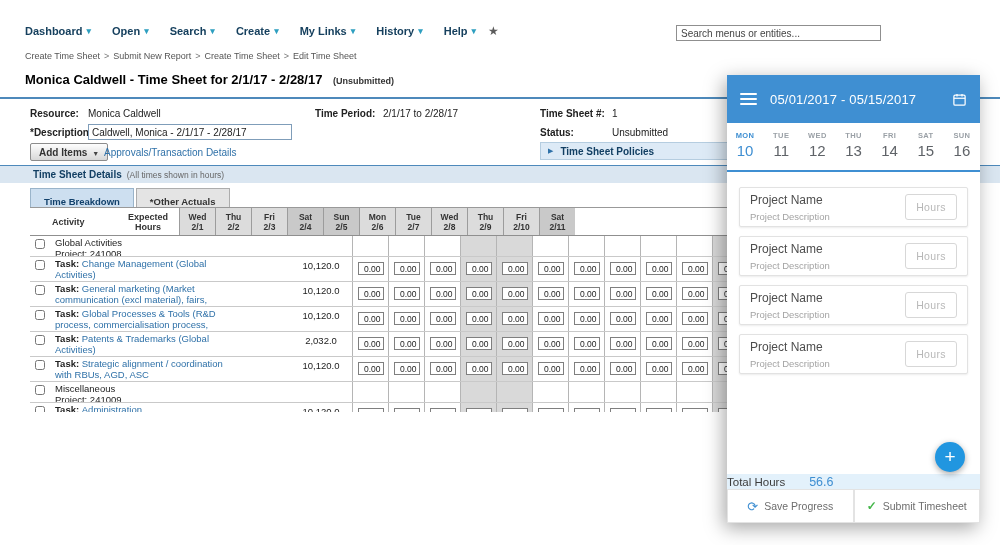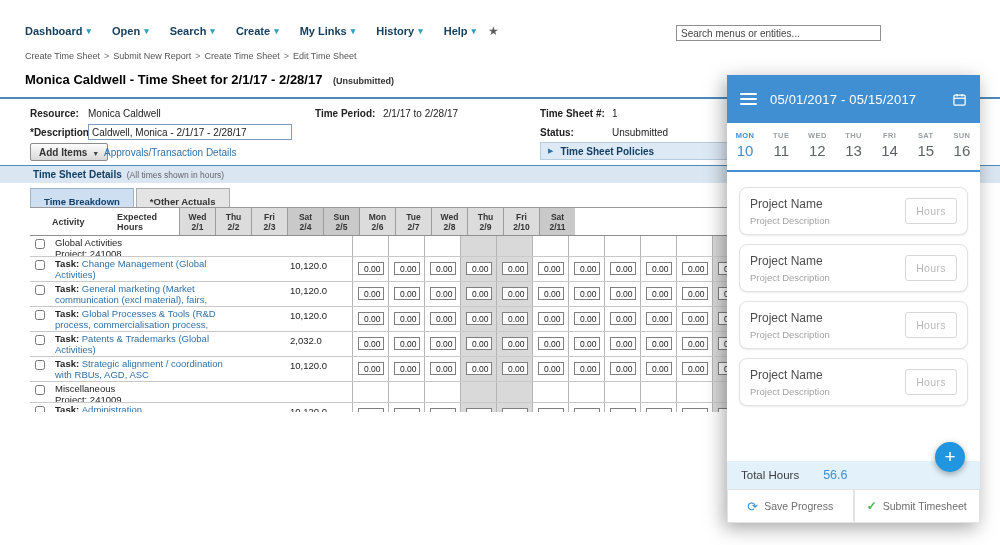--- a/index.html
+++ b/index.html
@@ -54,21 +54,21 @@
     background: #cddff0; color: #11406b; cursor: pointer; }
   .tab.inactive { background: #e4e4e4; border-color: #adadad; color: #333; }
   
   .grid { position: absolute; left: 30px; top: 207px; width: 721px; height: 205px; overflow: hidden;
     border-top: 1px solid #999; font-size: 9.5px; background: #fff; }
   .g-header { display: flex; height: 28px; border-bottom: 1px solid #8f8f8f; }
   .hc { display: flex; flex-direction: column; justify-content: center; font-weight: bold; font-size: 9px; color: #333; }
   .c-cb { width: 22px; flex: none; }
   .c-item { width: 173px; flex: none; padding-left: 3px; }
   .c-act { width: 65px; flex: none; text-align: left; }
-  .c-exp { width: 62px; flex: none; text-align: left; }
+  .c-exp { width: 62px; flex: none; text-align: center; }
   .c-days { width: 399px; flex: none; display: flex; }
   .dh { width: 36px; flex: none; border-left: 1px solid #9c9c9c; background: #dcdcdc;
     display: flex; flex-direction: column; justify-content: center; align-items: center;
     font-weight: bold; font-size: 8.5px; color: #333; line-height: 10px; }
   .dh.we { background: #c9c9c9; }
   .grow { display: flex; border-bottom: 1px solid #c9c9c9; overflow: hidden; }
   .grow.group { height: 21px; }
   .grow.task { height: 25px; }
   .grow .c-cb { padding: 3px 0 0 5px; }
   .grow .c-cb input { width: 10px; height: 10px; cursor: pointer; }
@@ -88,31 +88,31 @@
   .hamburger { width: 17px; cursor: pointer; flex: none; }
   .hamburger i { display: block; height: 2px; background: #fff; margin: 3px 0; border-radius: 1px; }
   .p-title { color: #fff; font-size: 13px; flex: 1; margin-left: 13px; letter-spacing: .2px; }
   .cal-btn { background: none; border: none; cursor: pointer; padding: 0; flex: none; display: flex; }
   .p-days { height: 49px; flex: none; display: flex; border-bottom: 2px solid var(--panel-blue); background: #fff; }
   .p-day { flex: 1; text-align: center; padding-top: 8px; cursor: pointer; }
   .p-day .dw { font-size: 7.5px; font-weight: bold; letter-spacing: .4px; color: #9aa0a6; }
   .p-day .dn { font-size: 15px; color: #5f6368; margin-top: 2px; }
   .p-day.sel .dw, .p-day.sel .dn { color: var(--panel-blue); }
   .p-cards { flex: 1; padding: 15px 12px; display: flex; flex-direction: column; gap: 9px; overflow: hidden; }
-  .card { height: 48px; flex: none; border: 1px solid #e2e2e2; border-radius: 8px; background: #fff;
+  .card { height: 40px; flex: none; border: 1px solid #e2e2e2; border-radius: 2px; background: #fff;
     box-shadow: 0 1px 2px rgba(0,0,0,.08); padding: 7px 10px; display: flex; align-items: center; justify-content: space-between; }
   .card-title { font-size: 12px; color: #4d4d4d; }
   .card-desc { font-size: 9.5px; color: #a3a3a3; margin-top: 4px; }
   .hours-input { width: 52px; height: 26px; border: 1px solid #d7d7d7; border-radius: 3px;
     font-family: inherit; font-size: 10.5px; color: #444; text-align: center; }
   .hours-input::placeholder { color: #b8b8b8; letter-spacing: .3px; }
   .fab { position: absolute; right: 15px; bottom: 51px; width: 30px; height: 30px; border-radius: 50%;
     background: var(--fab-blue); color: #fff; border: none; font-size: 19px; line-height: 28px; text-align: center;
     box-shadow: 0 2px 6px rgba(0,0,0,.35); cursor: pointer; padding: 0; }
-  .p-total { height: 28px; flex: none; background: var(--total-row-bg); display: flex; align-items: center; padding-left: 14px; }
+  .p-total { height: 15px; flex: none; background: var(--total-row-bg); display: flex; align-items: center; padding-left: 0; }
   .t-label { font-size: 11.5px; color: #3c3c3c; }
   .t-value { font-size: 12.5px; color: var(--panel-blue); margin-left: 24px; }
   .p-footer { height: 34px; flex: none; display: flex; }
   .p-footer button { flex: 1; background: #fff; border: 1px solid #e3e3e3; display: flex; align-items: center;
     justify-content: center; gap: 6px; font-family: inherit; font-size: 10.5px; color: #6d6d6d; cursor: pointer; }
   .i-refresh { color: var(--panel-blue); font-size: 13px; }
   .i-check { color: var(--success-green); font-weight: bold; font-size: 12px; }
 </style>
 </head>
 <body>

